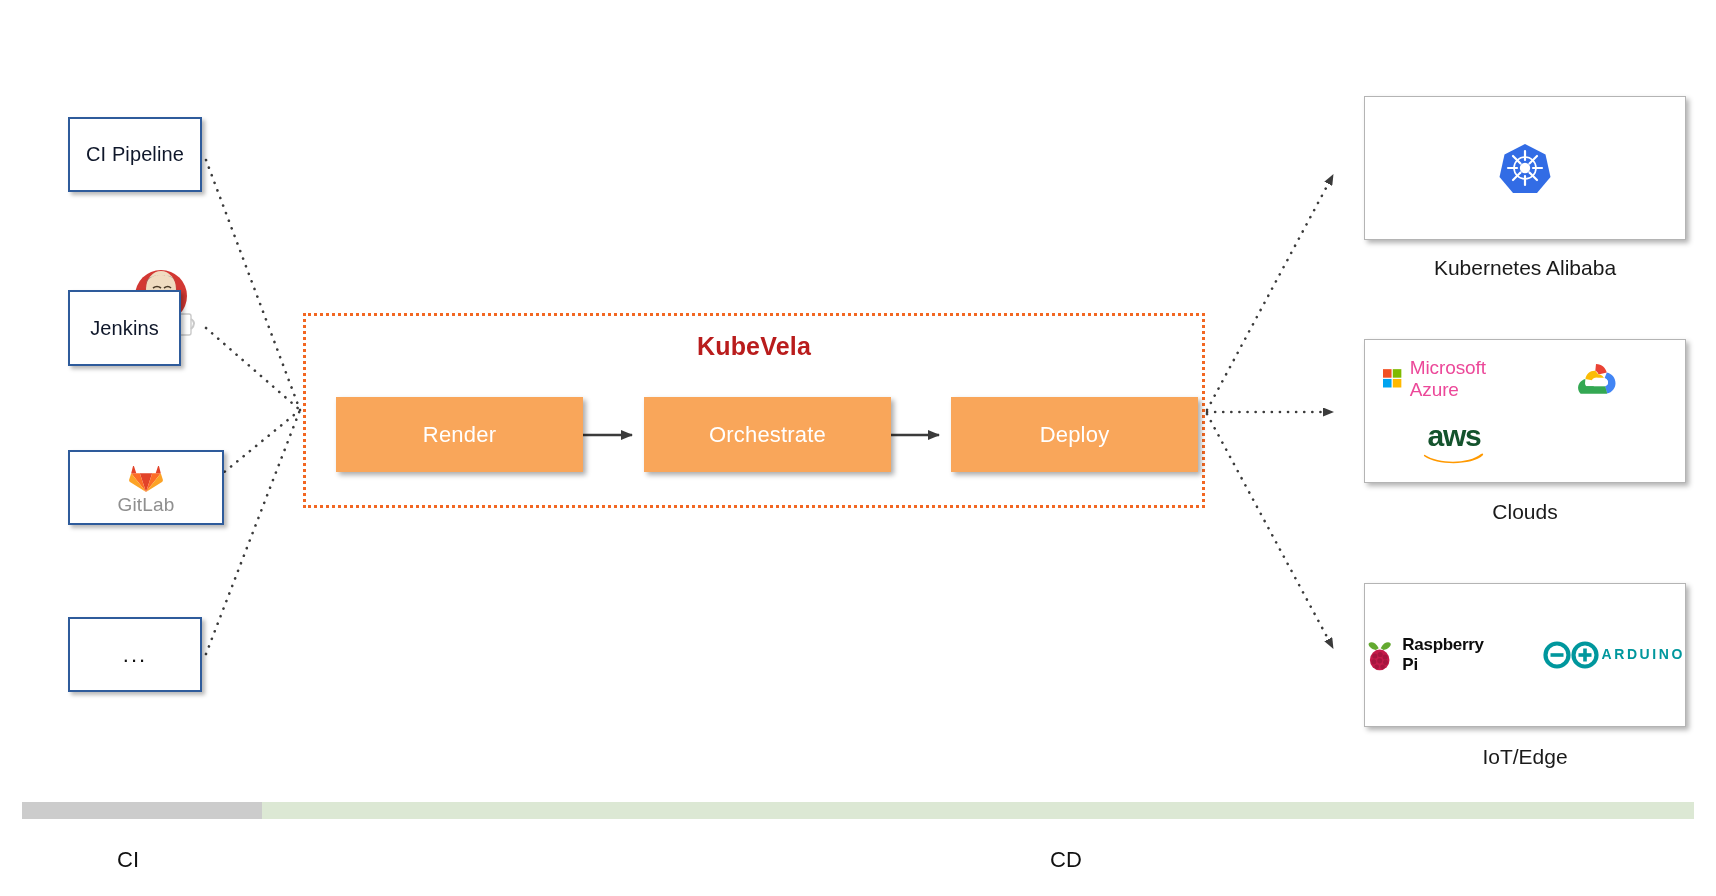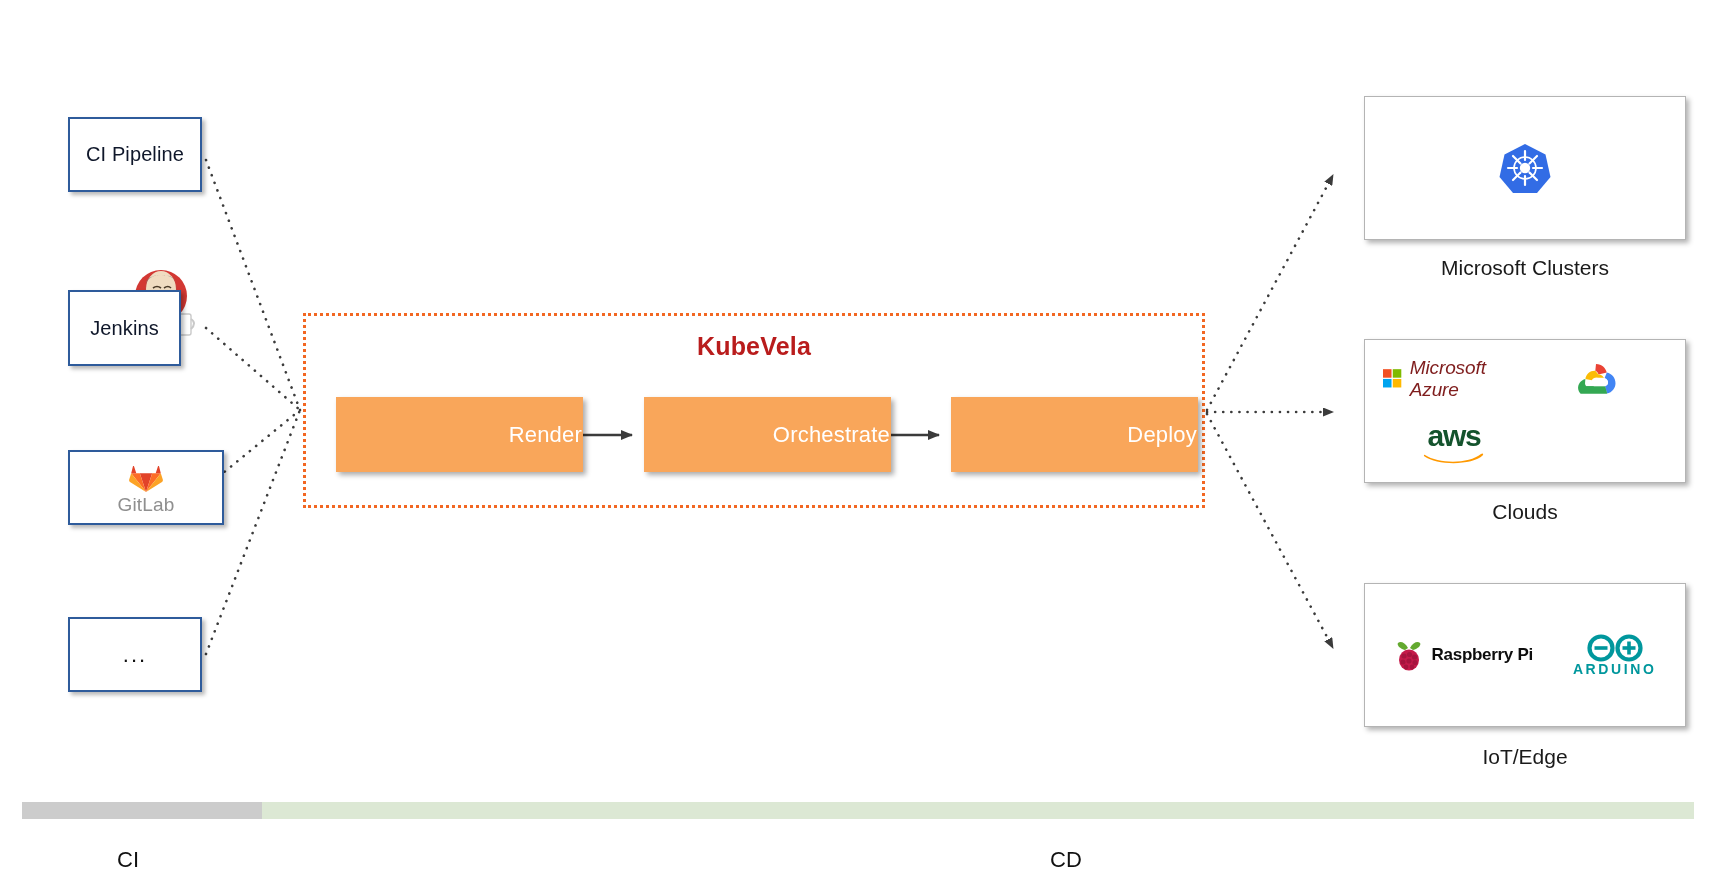--- a/index.html
+++ b/index.html
@@ -90,21 +90,21 @@
     color: #b91c1c;
     letter-spacing: .2px;
   }
   .stage-box {
     position: absolute;
     background: #F9A65A;
     border: 1px solid #F9A65A;
     box-shadow: 3px 3px 5px rgba(0,0,0,0.33);
     display: flex;
     align-items: center;
-    justify-content: flex-end;
+    justify-content: center;
     box-sizing: border-box;
   }
   .stage-label {
     color: #ffffff;
     font-size: 22px;
     letter-spacing: .2px;
   }
 
   
   .target-box {
@@ -136,23 +136,22 @@
     padding: 6px 18px;
     box-sizing: border-box;
   }
   .logo-row {
     display: flex;
     align-items: center;
     gap: 8px;
   }
   .azure-word {
     font-size: 19px;
-    color: #7f1d1d;
+    color: #ec4899;
     letter-spacing: -.1px;
-    font-style: italic;
   }
   .aws-wrap {
     display: flex;
     flex-direction: column;
     align-items: center;
   }
   .aws-word {
     font-size: 30px;
     font-weight: bold;
     color: #14532d;
@@ -173,21 +172,21 @@
     gap: 40px;
   }
   .rpi-word {
     font-size: 17px;
     font-weight: bold;
     color: #0d0d0d;
     letter-spacing: -.3px;
   }
   .arduino-wrap {
     display: flex;
-    flex-direction: column;
+    flex-direction: row;
     align-items: center;
   }
   .arduino-word {
     font-size: 14px;
     font-weight: bold;
     color: #00979D;
     letter-spacing: 2.6px;
     margin-top: -2px;
   }
 
@@ -325,21 +324,21 @@
           <line x1="34" y1="26" x2="43" y2="26"></line>
           <line x1="14" y1="14" x2="21.5" y2="21.5"></line>
           <line x1="30.5" y1="30.5" x2="38" y2="38"></line>
           <line x1="38" y1="14" x2="30.5" y2="21.5"></line>
           <line x1="21.5" y1="30.5" x2="14" y2="38"></line>
         </g>
         <circle cx="26" cy="26" r="11" fill="none" stroke="#ffffff" stroke-width="1.6"></circle>
       </g>
     </svg>
   </div>
-  <div class="target-caption" style="left:1364px; top:256px; width:322px;">Microsoft Clusters</div>
+  <div class="target-caption" style="left:1364px; top:256px; width:322px;">Kubernetes Alibaba</div>
 
   <div class="target-box" style="left:1364px; top:339px; width:322px; height:144px;">
     <div class="clouds-grid">
 
       <div class="logo-row">
         <svg width="21" height="21" viewBox="0 0 21 21">
           <rect x="0" y="0" width="9.6" height="9.6" fill="#F25022"></rect>
           <rect x="11" y="0" width="9.6" height="9.6" fill="#7FBA00"></rect>
           <rect x="0" y="11" width="9.6" height="9.6" fill="#00A4EF"></rect>
           <rect x="11" y="11" width="9.6" height="9.6" fill="#FFB900"></rect>

